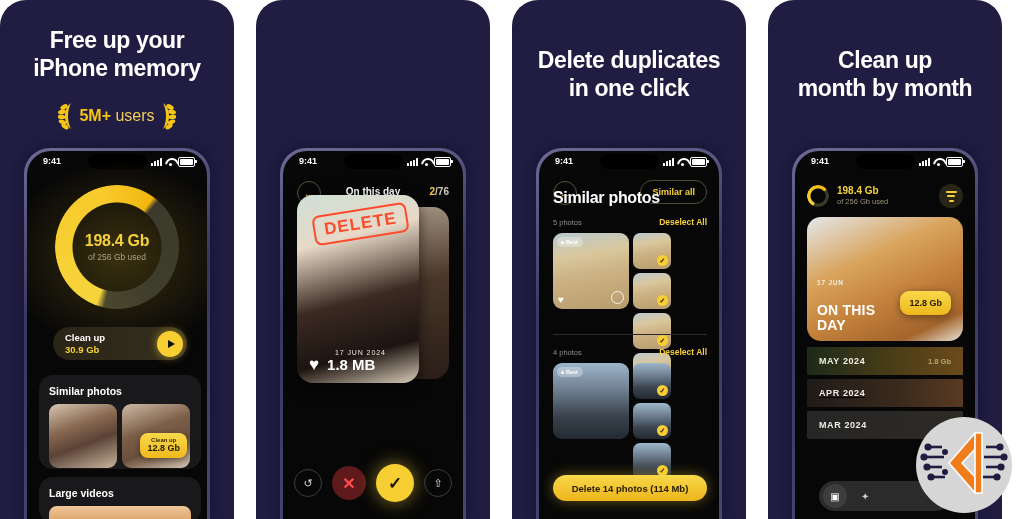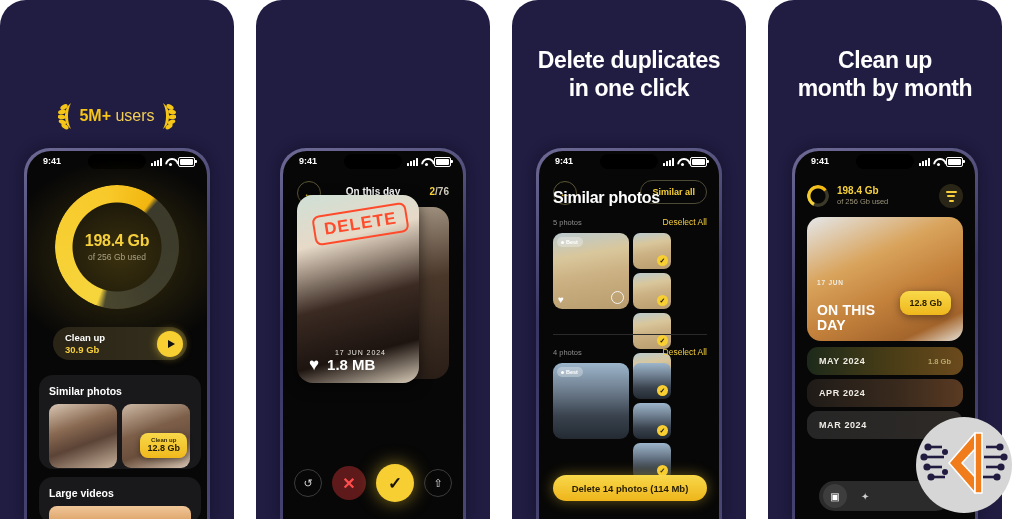--- a/index.html
+++ b/index.html
@@ -92,21 +92,21 @@
   .sm-btn{width:26px;height:26px;border-radius:50%;border:1px solid #3c3c3c;color:#ddd;display:flex;align-items:center;justify-content:center;font-size:11px;}
   .x-btn{width:34px;height:34px;border-radius:50%;background:#5e1a1a;color:#ff4d4d;display:flex;align-items:center;justify-content:center;font-size:16px;font-weight:bold;}
   .ok-btn{width:38px;height:38px;border-radius:50%;background:#f7cf33;color:#1a1405;display:flex;align-items:center;justify-content:center;font-size:17px;font-weight:bold;box-shadow:0 0 18px rgba(247,207,51,.55);}
 
   
   .pill{position:absolute;right:12px;top:5px;height:22px;border-radius:12px;border:1px solid #4d4a36;color:#f6d03c;font-size:9px;font-weight:bold;display:flex;align-items:center;padding:0 11px;}
   .h2{position:absolute;left:14px;top:38px;color:#fff;font-size:16px;font-weight:bold;letter-spacing:-.3px;}
   .grp{position:absolute;left:14px;right:12px;}
   .grp .ghead{display:flex;justify-content:space-between;align-items:baseline;margin-bottom:6px;}
   .grp .gcount{color:#8d8d8d;font-size:7.5px;}
-  .grp .gdes{color:#f6d03c;font-size:8.5px;font-weight:normal;}
+  .grp .gdes{color:#f6d03c;font-size:8.5px;font-weight:bold;}
   .ggrid{display:flex;gap:4px;}
   .gmain{width:76px;height:76px;border-radius:9px;overflow:hidden;position:relative;flex:0 0 auto;}
   .gside{display:flex;flex-wrap:wrap;gap:4px;width:80px;}
   .gcell{width:38px;height:36px;border-radius:7px;overflow:hidden;position:relative;}
   .best{position:absolute;left:4px;top:4px;background:rgba(255,255,255,.3);border-radius:8px;font-size:5.5px;color:#fff;padding:2px 5px 2px 4px;display:flex;align-items:center;gap:2px;font-weight:bold;}
   .best:before{content:"";width:3px;height:3px;border-radius:50%;background:#fff;display:block;}
   .check{position:absolute;right:3px;bottom:3px;width:11px;height:11px;border-radius:50%;background:#f7cf33;color:#1a1405;font-size:7px;display:flex;align-items:center;justify-content:center;font-weight:bold;}
   .hollow{position:absolute;right:5px;bottom:5px;width:11px;height:11px;border-radius:50%;border:1.5px solid rgba(255,255,255,.85);}
   .hsmall{position:absolute;left:5px;bottom:4px;color:#fff;font-size:10px;}
   .divider{position:absolute;left:14px;right:12px;height:1px;background:#2a2a2a;}
@@ -121,50 +121,52 @@
   .p4head .txt{margin-left:8px;}
   .p4head .t1{color:#f6d03c;font-size:10px;font-weight:bold;line-height:1.2;}
   .p4head .t2{color:#9b9379;font-size:7.5px;line-height:1.3;}
   .menu-btn{margin-left:auto;width:24px;height:24px;border-radius:50%;background:#2a2617;display:flex;flex-direction:column;justify-content:center;align-items:center;gap:2.5px;}
   .menu-btn i{display:block;background:#f6d03c;height:2px;border-radius:1px;}
   .menu-btn i:nth-child(1){width:11px}.menu-btn i:nth-child(2){width:8px}.menu-btn i:nth-child(3){width:5px}
   .hero{position:absolute;left:12px;right:12px;top:66px;height:124px;border-radius:14px;overflow:hidden;}
   .hero .hd{position:absolute;left:10px;top:62px;color:#f0ede5;font-size:6.5px;letter-spacing:.8px;font-weight:bold;}
   .hero .ht{position:absolute;left:10px;top:86px;color:#fff;font-size:14px;font-weight:bold;line-height:1.05;letter-spacing:.2px;}
   .hero .hbadge{position:absolute;right:12px;top:74px;background:linear-gradient(180deg,#f8d84a,#efb81c);border-radius:9px;padding:7px 9px;color:#2a2000;font-size:9px;font-weight:bold;box-shadow:0 2px 8px rgba(0,0,0,.4);}
-  .mrow{position:absolute;left:12px;right:12px;height:28px;border-radius:11px;display:flex;align-items:center;justify-content:space-between;padding:0 12px;box-sizing:border-box;}
+  .mrow{position:absolute;left:12px;right:12px;height:28px;border-radius:1px;display:flex;align-items:center;justify-content:space-between;padding:0 12px;box-sizing:border-box;}
   .mrow .ml{color:#efece4;font-size:9px;font-weight:bold;letter-spacing:.6px;}
   .mrow .mr{color:#b9a86a;font-size:7.5px;font-weight:bold;}
   .tabbar{position:absolute;left:24px;right:24px;bottom:8px;height:30px;border-radius:15px;background:#2b2b2b;display:flex;align-items:center;padding:0 4px;box-sizing:border-box;gap:8px;}
   .tab-a{width:24px;height:24px;border-radius:50%;background:#3d3d3d;display:flex;align-items:center;justify-content:center;color:#fff;font-size:10px;}
   .tab-b{color:#cfcfcf;font-size:10px;padding-left:6px;}
 
   
   .img-couple{background:linear-gradient(160deg,#d9c7b4 0%,#8a6a52 35%,#5b4336 60%,#c9b49e 100%);}
   .img-couple2{background:linear-gradient(160deg,#cdb9a5 0%,#7d5f49 40%,#6b4f3d 65%,#d8c6b2 100%);}
   .img-girl{background:linear-gradient(165deg,#cfe0d6 0%,#e7d9c7 25%,#3a2a22 55%,#1d1410 80%,#d8cbb8 100%);}
   .img-girl2{background:linear-gradient(170deg,#b8a894 0%,#4d3a2c 45%,#2b1f18 100%);}
   .img-dog{background:linear-gradient(170deg,#b9c9cf 0%,#d9c79c 30%,#cbb183 55%,#b89c6d 100%);}
   .img-city{background:linear-gradient(180deg,#9db6cb 0%,#6f7f90 35%,#39424d 70%,#232a32 100%);}
   .img-cat{background:linear-gradient(155deg,#e4e7ea 0%,#d9a45d 35%,#c4823c 60%,#a4652c 85%,#e8e2d8 100%);}
   .img-vid{background:linear-gradient(180deg,#f0c79a 0%,#e0a86f 60%,#b87d48 100%);}
   .mrow-may{background:linear-gradient(90deg,#1d2a1a 0%,#4a3d16 55%,#6b4a1d 100%);}
-  .mrow-apr{background:linear-gradient(90deg,#1f1b18 0%,#3a2a1d 60%,#5a3a22 100%);}
+  .mrow-apr{background:linear-gradient(90deg,#1f1b18 0%,#3a2a1d 60%,#5a3a22 100%);text-decoration:underline;}
   .mrow-mar{background:linear-gradient(90deg,#262626 0%,#2e2a26 100%);}
 
   
   .watermark{position:absolute;right:12px;bottom:6px;width:96px;height:96px;border-radius:50%;background:#d6d6d6;
     display:flex;align-items:center;justify-content:center;z-index:20;}
 </style>
 </head>
 <body>
 
 <div class="stage">
 
   <div class="panel p1">
+    <div class="panel-title">Free up your
+iPhone memory</div>
 
     <div class="badge-row">
       <span class="laurel">
         <svg width="18" height="30" viewBox="0 0 18 30">
             <g fill="#f5c518">
           <path d="M13 2c-4 3-6 7-6 13s2 10 6 13c-2-4-3-8-3-13s1-9 3-13z"></path>
           <ellipse cx="6" cy="6" rx="4" ry="2.2" transform="rotate(-30 6 6)"></ellipse>
           <ellipse cx="4" cy="11" rx="4" ry="2.2" transform="rotate(-15 4 11)"></ellipse>
           <ellipse cx="3.5" cy="16" rx="4" ry="2.2" transform="rotate(5 3.5 16)"></ellipse>
           <ellipse cx="4.5" cy="21" rx="4" ry="2.2" transform="rotate(20 4.5 21)"></ellipse>

